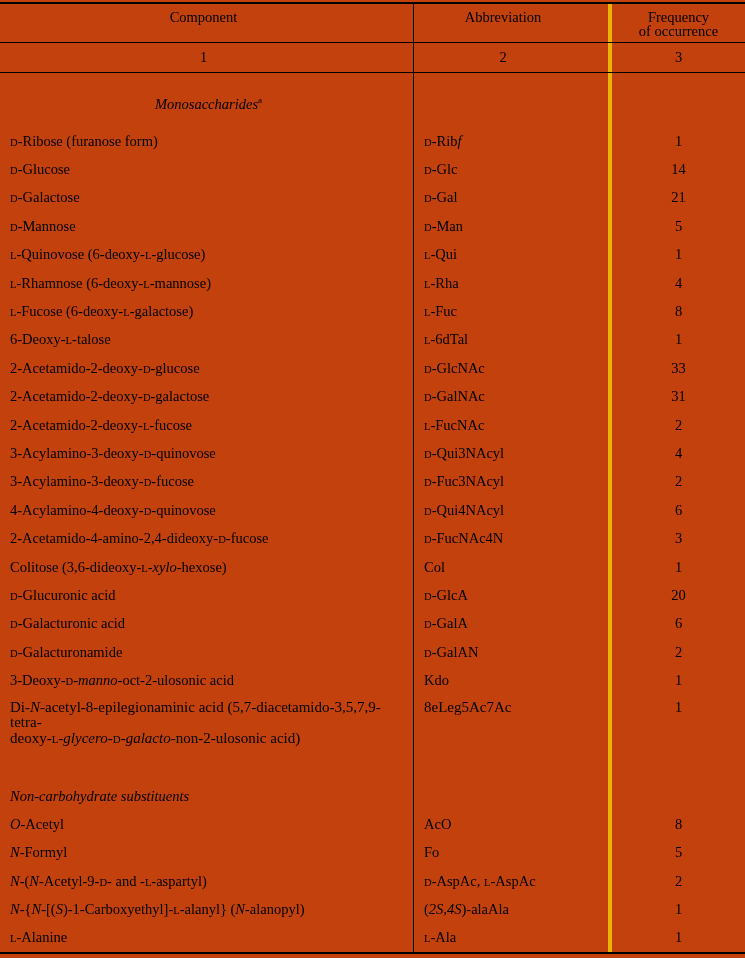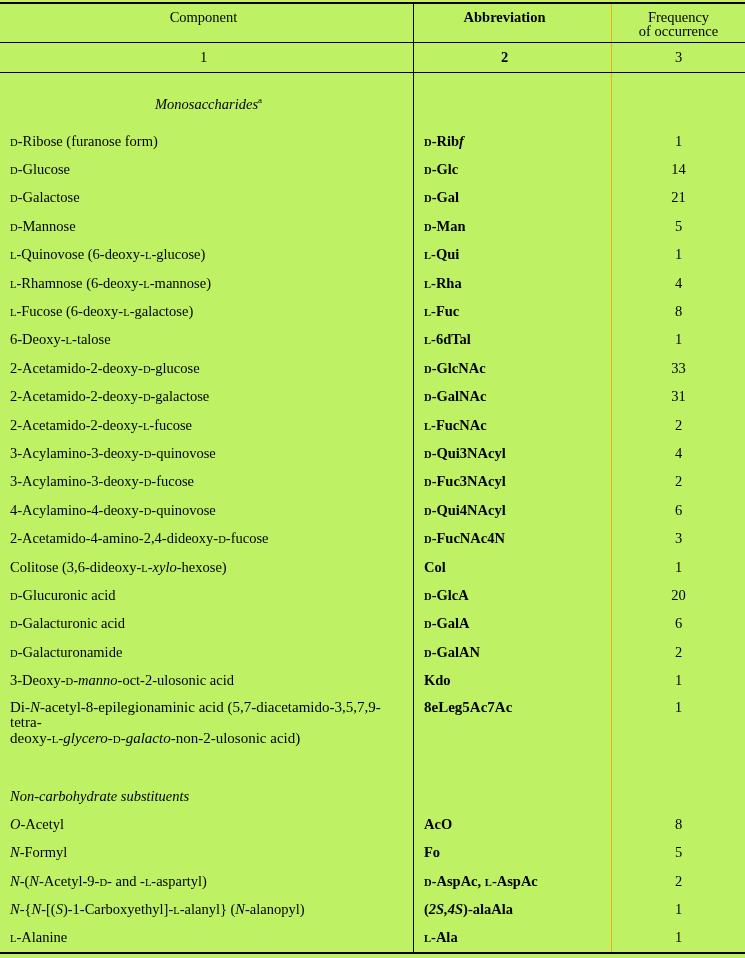--- a/index.html
+++ b/index.html
@@ -1,33 +1,33 @@
 <!DOCTYPE html>
 <html><head>
 <meta charset="utf-8">
 <style>
   html,body{margin:0;padding:0;background:#ffffff;}
   .page{
-    width:745px;height:958px;background:#bef264;box-sizing:border-box;
+    width:745px;height:958px;background:#c2410c;box-sizing:border-box;
     padding-top:2px;color:#000;
     font-family:"Liberation Serif","DejaVu Serif",serif;
     font-size:14.5px;
   }
   .table{
     width:745px;
     border-top:2px solid #000;
     border-bottom:2px solid #000;
   }
   .trow{display:flex;align-items:stretch;}
   .td{
     box-sizing:border-box;
     display:flex;flex-direction:column;justify-content:center;
   }
   .col1{width:414px;border-right:1px solid #000;padding-left:10px;padding-right:6px;}
-  .col2{width:198px;border-right:1px solid #eab308;padding-left:10px;padding-right:16px;font-weight:bold;}
+  .col2{width:198px;border-right:4px solid #eab308;padding-left:10px;padding-right:16px;}
   .col3{width:133px;text-align:center;}
   .center{text-align:center;padding-left:0;}
   
   .head{height:38px;border-bottom:1px solid #000;}
   .head .td{justify-content:flex-start;padding-top:6px;line-height:14px;}
   .nums{height:29px;border-bottom:1px solid #000;}
   
   .r-std{height:28.4px;}
   .r-sect1{height:54px;}
   .r-sect1 .td{justify-content:flex-end;padding-bottom:14px;text-align:center;}

